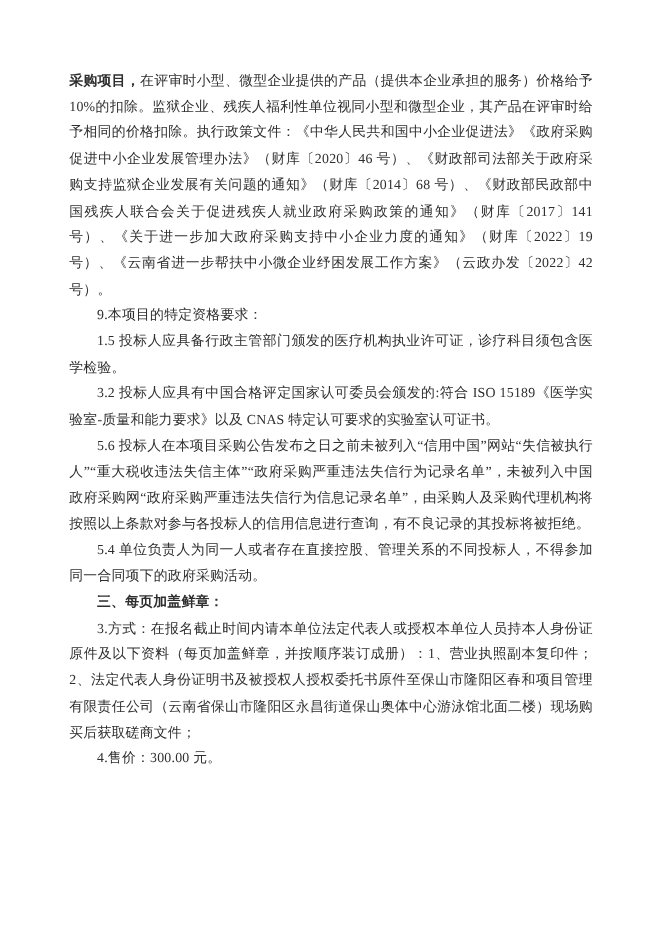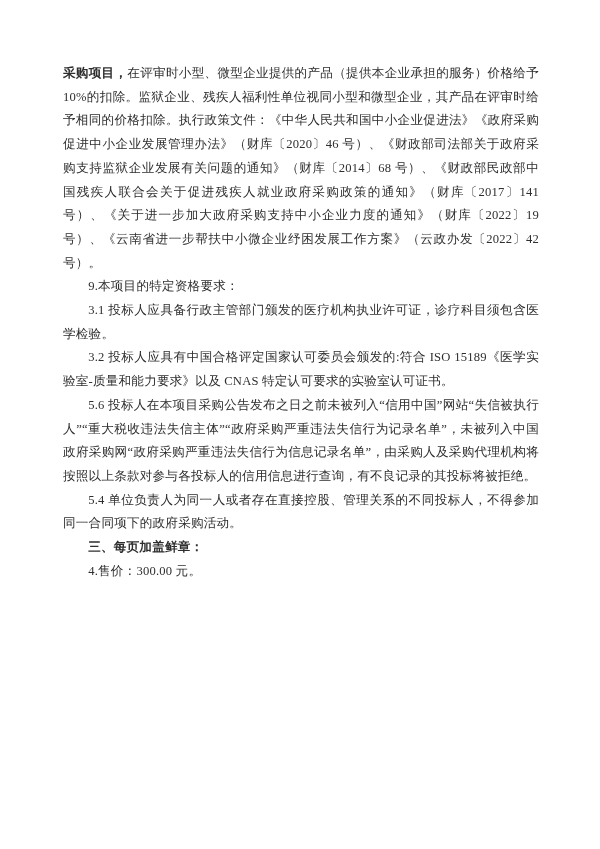--- a/index.html
+++ b/index.html
@@ -40,29 +40,30 @@
 </head>
 <body>
 
 <div class="page">
   <div class="content">
 
     <p class="para"><span class="b">采购项目，</span><span>在评审时小型、微型企业提供的产品（提供本企业承担的服务）价格给予10%的扣除。监狱企业、残疾人福利性单位视同小型和微型企业，其产品在评审时给予相同的价格扣除。执行政策文件：《中华人民共和国中小企业促进法》《政府采购促进中小企业发展管理办法》（财库〔2020〕46 号）、《财政部司法部关于政府采购支持监狱企业发展有关问题的通知》（财库〔2014〕68 号）、《财政部民政部中国残疾人联合会关于促进残疾人就业政府采购政策的通知》（财库〔2017〕141 号）、《关于进一步加大政府采购支持中小企业力度的通知》（财库〔2022〕19 号）、《云南省进一步帮扶中小微企业纾困发展工作方案》（云政办发〔2022〕42 号）。</span></p>
 
     <p class="para ind">9.本项目的特定资格要求：</p>
 
-    <p class="para ind">3.1 投标人应具备行政主管部门颁发的医疗机构执业许可证，诊疗科目须包含医学检验。</p>
+    <p class="para ind">1.5 投标人应具备行政主管部门颁发的医疗机构执业许可证，诊疗科目须包含医学检验。</p>
 
     <p class="para ind">3.2 投标人应具有中国合格评定国家认可委员会颁发的:符合 ISO 15189《医学实验室-质量和能力要求》以及 CNAS 特定认可要求的实验室认可证书。</p>
 
     <p class="para ind">5.6 投标人在本项目采购公告发布之日之前未被列入“信用中国”网站“失信被执行人”“重大税收违法失信主体”“政府采购严重违法失信行为记录名单”，未被列入中国政府采购网“政府采购严重违法失信行为信息记录名单”，由采购人及采购代理机构将按照以上条款对参与各投标人的信用信息进行查询，有不良记录的其投标将被拒绝。</p>
 
     <p class="para ind">5.4 单位负责人为同一人或者存在直接控股、管理关系的不同投标人，不得参加同一合同项下的政府采购活动。</p>
 
     <p class="para ind b">三、每页加盖鲜章：</p>
 
 
 
+    <p class="para ind">3.方式：在报名截止时间内请本单位法定代表人或授权本单位人员持本人身份证原件及以下资料（每页加盖鲜章，并按顺序装订成册）：1、营业执照副本复印件；2、法定代表人身份证明书及被授权人授权委托书原件至保山市隆阳区春和项目管理有限责任公司（云南省保山市隆阳区永昌街道保山奥体中心游泳馆北面二楼）现场购买后获取磋商文件；</p>
 
     <p class="para ind">4.售价：300.00 元。</p>
 
   </div>
 </div>
 
 </body></html>

